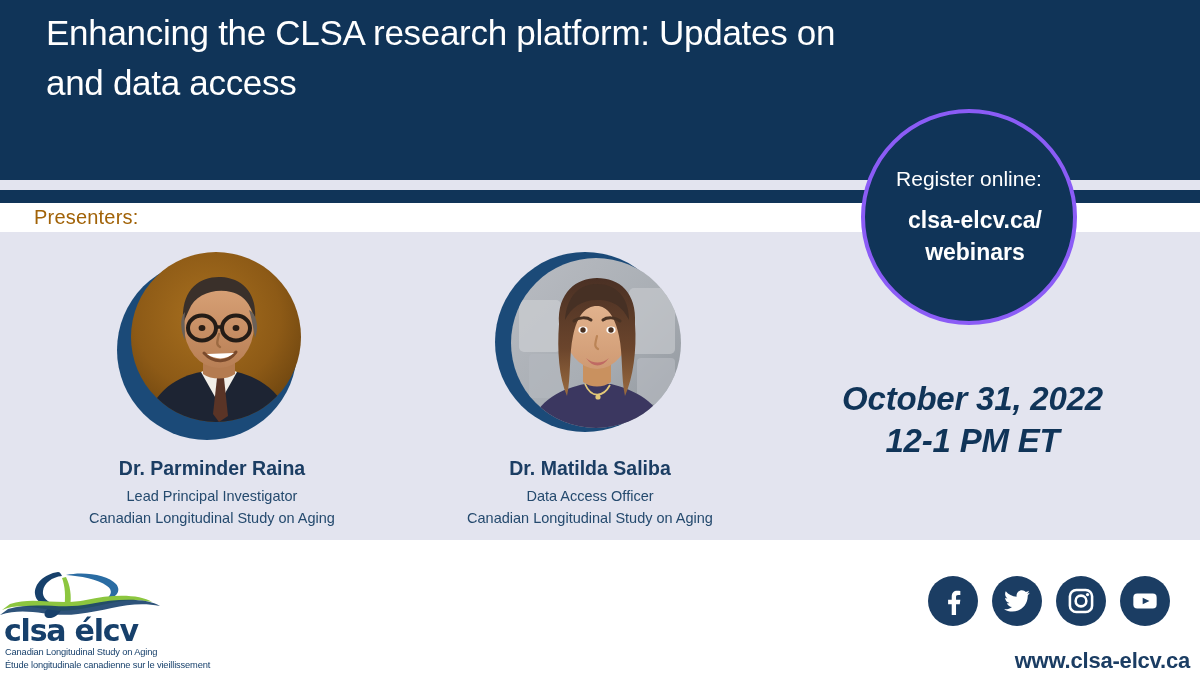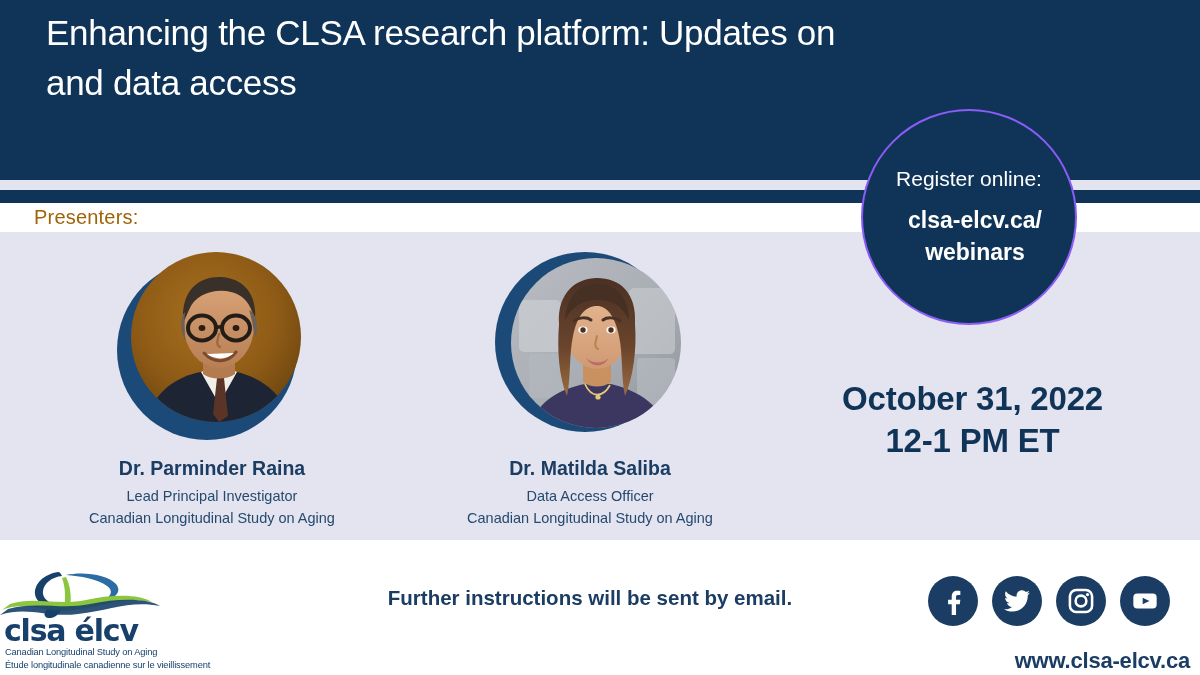--- a/index.html
+++ b/index.html
@@ -139,21 +139,21 @@
 
   
   .register-badge {
     position: absolute;
     left: 861px;
     top: 109px;
     width: 216px;
     height: 216px;
     border-radius: 50%;
     background: #103458;
-    border: 2px solid #8b5cf6;
+    border: 4px solid #8b5cf6;
     box-sizing: border-box;
     display: flex;
     flex-direction: column;
     align-items: center;
     justify-content: center;
     text-align: center;
   }
   .register-lead {
     color: #ffffff;
     font-size: 21px;
@@ -176,20 +176,21 @@
     top: 378px;
     width: 345px;
     text-align: center;
     color: #103458;
   }
   .date-line {
     font-size: 33px;
     font-weight: bold;
     line-height: 1.28;
     letter-spacing: -0.2px;
+    font-style: italic;
   }
 
   
   .footer-band {
     position: absolute;
     left: 0; top: 540px;
     width: 1200px;
     height: 135px;
     background: #ffffff;
   }
@@ -422,21 +423,20 @@
       <path d="M2 44 C26 34 46 48 74 44 C104 40 126 30 152 36 C140 28 112 28 86 34 C58 40 34 30 10 38 Z" fill="#8CC63F"></path>
 
       <path d="M0 49 C28 40 48 52 78 48 C110 44 132 34 160 40 C148 32 118 32 90 38 C62 44 36 35 8 43 Z" fill="#17406b" opacity="0.9"></path>
     </svg>
     <div class="logo-wordmark">clsa élcv</div>
     <div class="logo-tag">Canadian Longitudinal Study on Aging</div>
     <div class="logo-tag">Étude longitudinale canadienne sur le vieillissement</div>
   </div>
 
   <div class="footer-center">
-    <div>Further instructions will be sent by email.</div>
   </div>
 
   <div class="social-row">
     <div class="social-icon">
       <svg width="28" height="28" viewBox="0 0 24 24">
         <path d="M14.6 24v-9.3h3.2l0.5-3.7h-3.7V8.6c0-1.1 0.3-1.8 1.8-1.8h1.9V3.5C18 3.4 16.9 3.3 15.6 3.3c-2.8 0-4.7 1.7-4.7 4.9V11h-3.1v3.7h3.1V24H14.6z" fill="#ffffff"></path>
       </svg>
     </div>
     <div class="social-icon">
       <svg width="28" height="28" viewBox="0 0 24 24">

